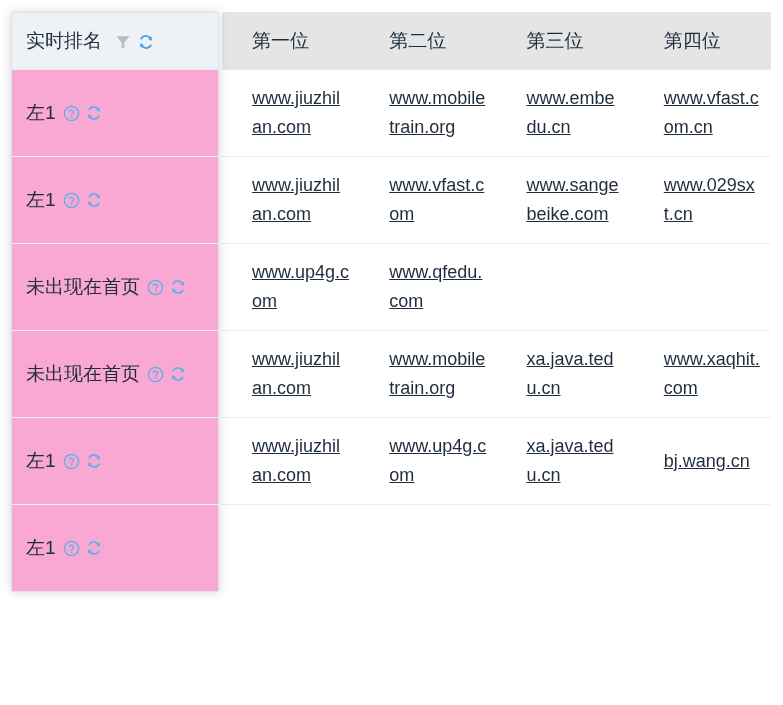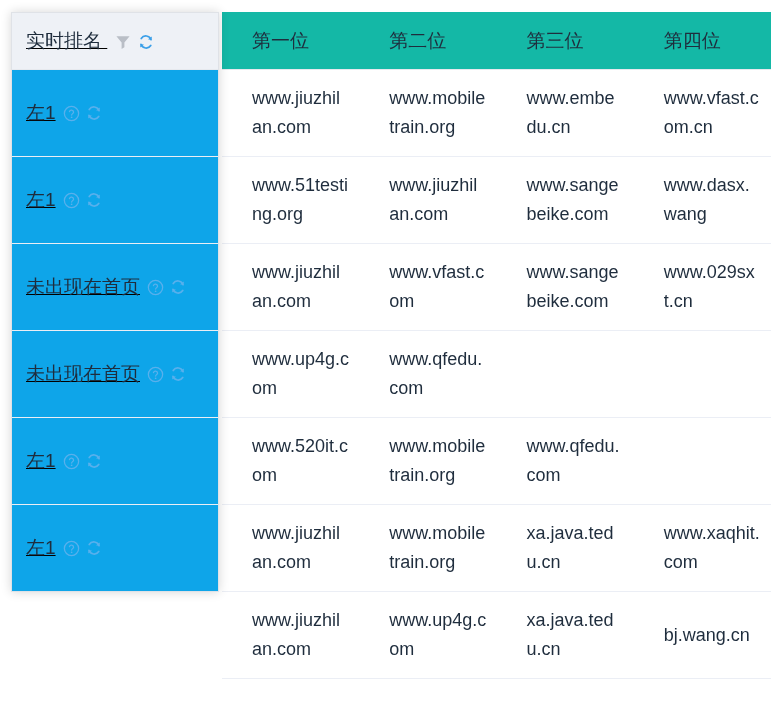--- a/index.html
+++ b/index.html
@@ -27,21 +27,21 @@
     position: absolute;
     left: 222px;
     top: 12px;
     width: 549px;
     border-collapse: collapse;
     table-layout: fixed;
   }
   .main-table col.c-rank { width: 128px; }
 
   .main-table thead th {
-    background: #14b8a6;
+    background: #e5e5e5;
     height: 57px;
     padding: 0 0 0 30px;
     text-align: left;
     vertical-align: middle;
     font-weight: 400;
     font-size: 19px;
     color: #1f2d3d;
     border-bottom: 1px solid #e6e9ee;
     white-space: nowrap;
   }
@@ -49,37 +49,37 @@
   .main-table tbody td {
     height: 86px;
     padding: 0 10px 0 30px;
     vertical-align: middle;
     font-size: 18px;
     line-height: 29px;
     color: #1f2d3d;
     border-bottom: 1px solid #ebeef5;
     word-break: break-all;
     overflow-wrap: anywhere;
+    text-decoration: underline;
   }
   .main-table tbody tr:last-child td {
     border-bottom: 1px solid #ebeef5;
   }
 
   
   .fixed-col {
     position: absolute;
     left: 11px;
     top: 12px;
     width: 208px;
-    background: #0ea5e9;
+    background: #f9a8d4;
     border: 1px solid #dfe2e7;
     box-shadow: 0 0 10px rgba(0, 0, 0, 0.16);
     box-sizing: border-box;
     z-index: 5;
-    text-decoration: underline;
   }
   .fixed-col table {
     width: 100%;
     border-collapse: collapse;
     table-layout: fixed;
   }
   .fixed-col thead th {
     background: #eef1f6;
     height: 56px;
     padding: 0 0 0 14px;
@@ -152,41 +152,29 @@
       </tr>
     </thead>
     <tbody>
       <tr>
         <td>www.jiuzhilan.com</td>
         <td>www.mobiletrain.org</td>
         <td>www.embedu.cn</td>
         <td>www.vfast.com.cn</td>
       </tr>
       <tr>
-        <td>www.51testing.org</td>
-        <td>www.jiuzhilan.com</td>
-        <td>www.sangebeike.com</td>
-        <td>www.dasx.wang</td>
-      </tr>
-      <tr>
         <td>www.jiuzhilan.com</td>
         <td>www.vfast.com</td>
         <td>www.sangebeike.com</td>
         <td>www.029sxt.cn</td>
       </tr>
       <tr>
         <td>www.up4g.com</td>
         <td>www.qfedu.com</td>
         <td></td>
-        <td></td>
-      </tr>
-      <tr>
-        <td>www.520it.com</td>
-        <td>www.mobiletrain.org</td>
-        <td>www.qfedu.com</td>
         <td></td>
       </tr>
       <tr>
         <td>www.jiuzhilan.com</td>
         <td>www.mobiletrain.org</td>
         <td>xa.java.tedu.cn</td>
         <td>www.xaqhit.com</td>
       </tr>
       <tr>
         <td>www.jiuzhilan.com</td>

